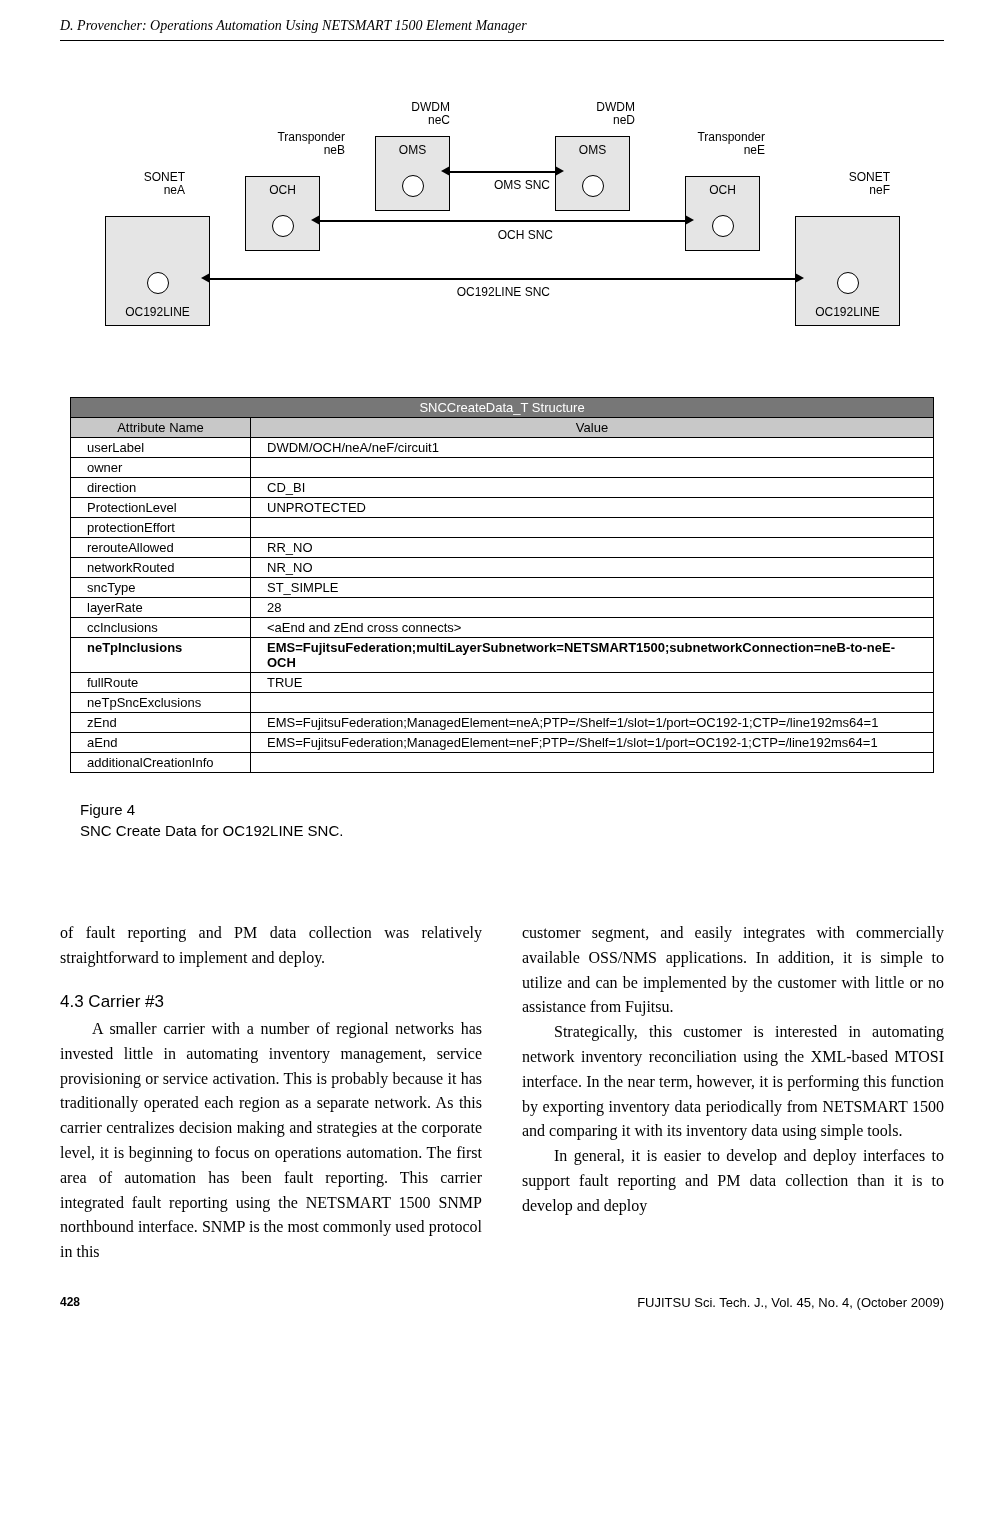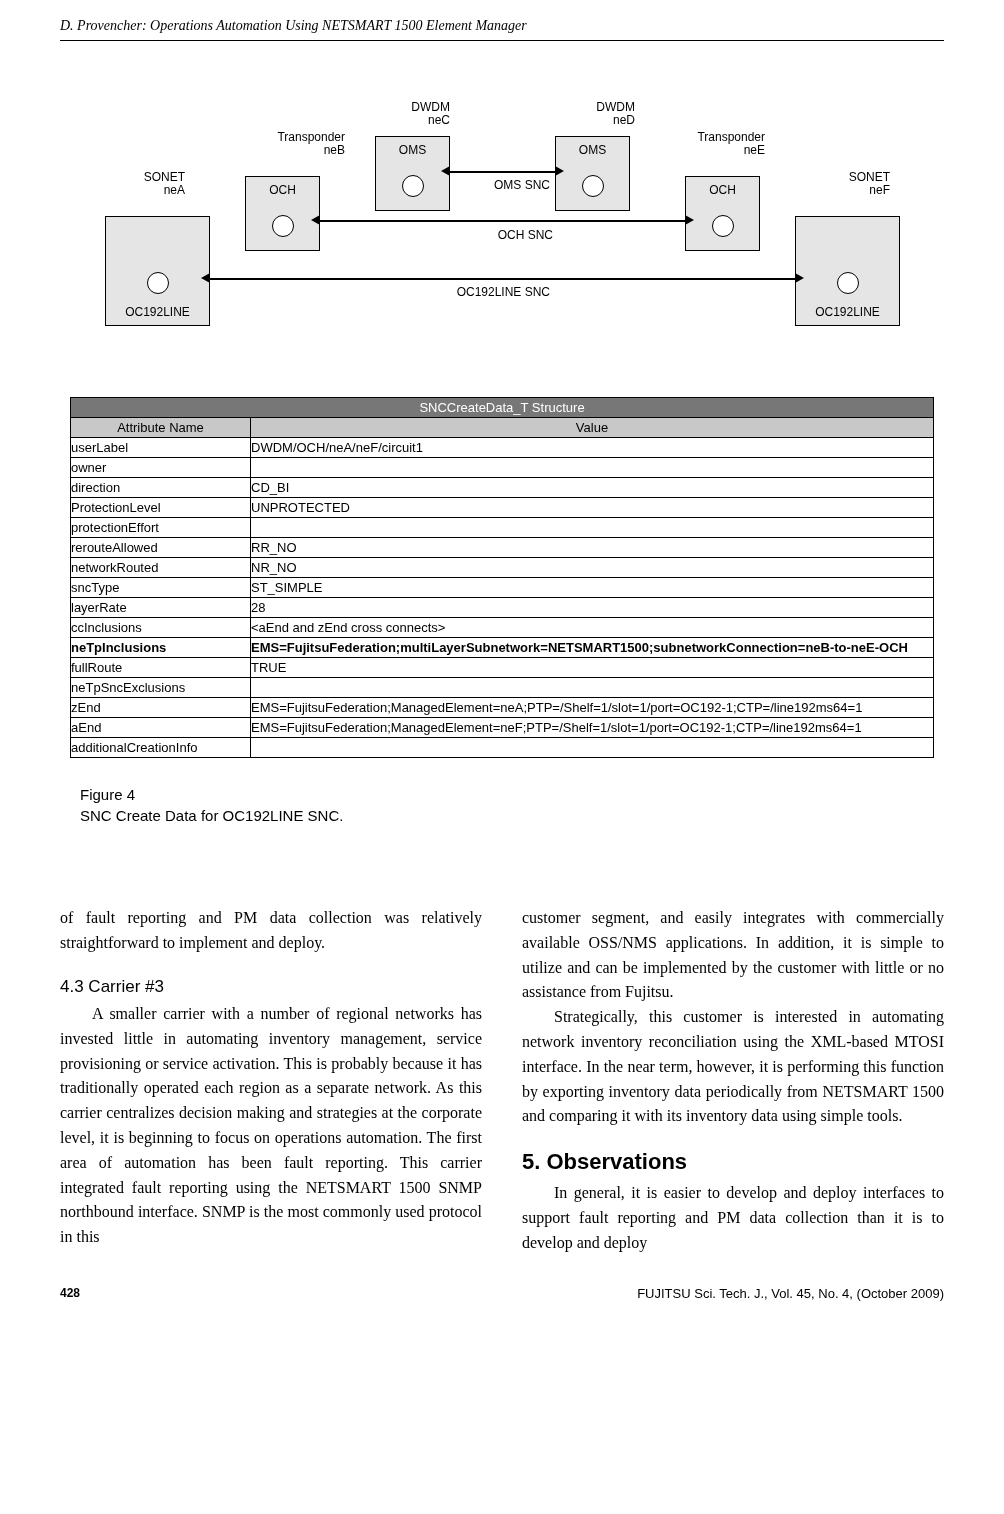--- a/index.html
+++ b/index.html
@@ -55,21 +55,21 @@
   .dlabel { position: absolute; text-align: right; line-height: 1.1; }
 
   .snc-table {
     border-collapse: collapse;
     width: 100%;
     font-size: 13px;
     table-layout: fixed;
   }
   .snc-table td, .snc-table th {
     border: 1px solid #000;
-    padding: 2px 0;
+    padding: 2px 16px;
     vertical-align: top;
     word-wrap: break-word;
   }
   .snc-title {
     background: #777;
     color: #fff;
     text-align: center;
     font-weight: normal;
   }
   .snc-head {
@@ -278,21 +278,20 @@
 
 <div class="body-columns">
   <div class="col">
     <p>of fault reporting and PM data collection was relatively straightforward to implement and deploy.</p>
     <div class="subhead">4.3  Carrier #3</div>
     <p class="indent">A smaller carrier with a number of regional networks has invested little in automating inventory management, service provisioning or service activation.  This is probably because it has traditionally operated each region as a separate network.  As this carrier centralizes decision making and strategies at the corporate level, it is beginning to focus on operations automation.  The first area of automation has been fault reporting.  This carrier integrated fault reporting using the NETSMART 1500 SNMP northbound interface.  SNMP is the most commonly used protocol in this</p>
   </div>
   <div class="col">
     <p>customer segment, and easily integrates with commercially available OSS/NMS applications.  In addition, it is simple to utilize and can be implemented by the customer with little or no assistance from Fujitsu.</p>
     <p class="indent">Strategically, this customer is interested in automating network inventory reconciliation using the XML-based MTOSI interface.  In the near term, however, it is performing this function by exporting inventory data periodically from NETSMART 1500 and comparing it with its inventory data using simple tools.</p>
-    <div class="mainhead">5.   Observations</div>
     <p class="indent">In general, it is easier to develop and deploy interfaces to support fault reporting and PM data collection than it is to develop and deploy</p>
   </div>
 </div>
 
 <div class="footer">
   <span class="pageno">428</span>
   <span class="journal">FUJITSU Sci. Tech. J., Vol. 45, No. 4, (October 2009)</span>
 </div>
 
 </body></html>

